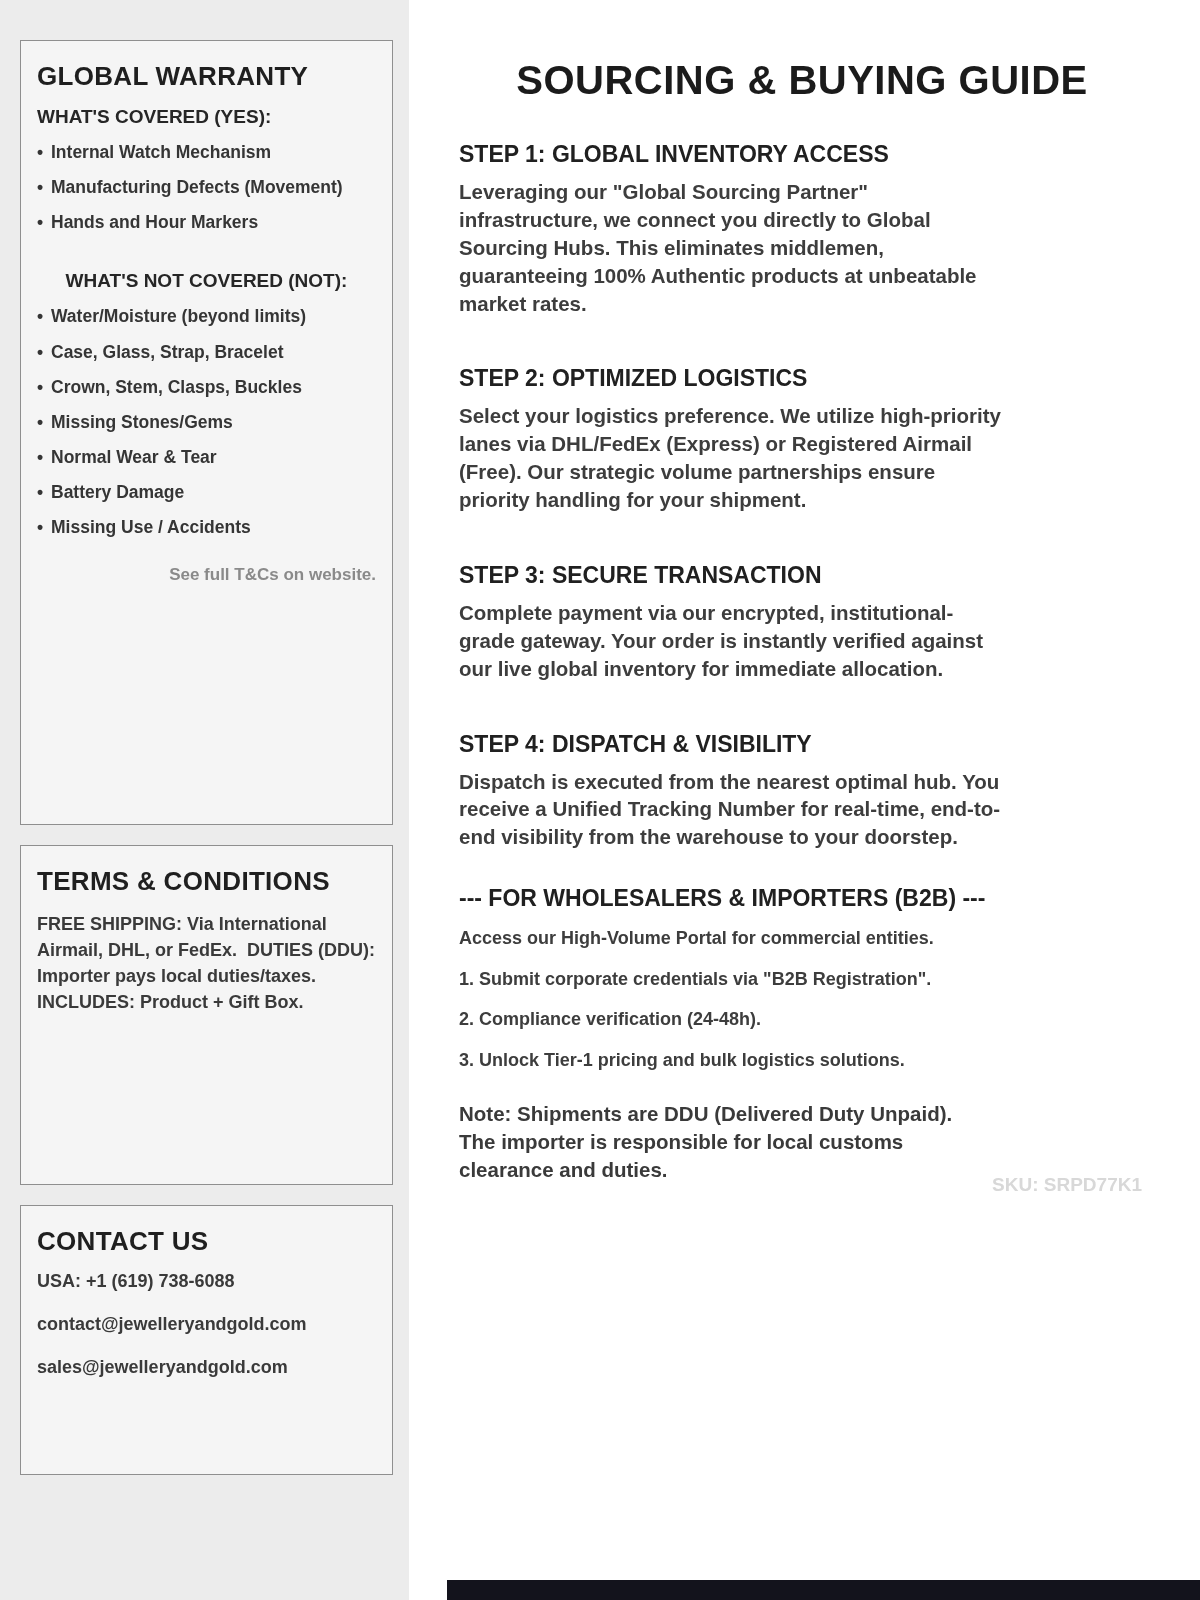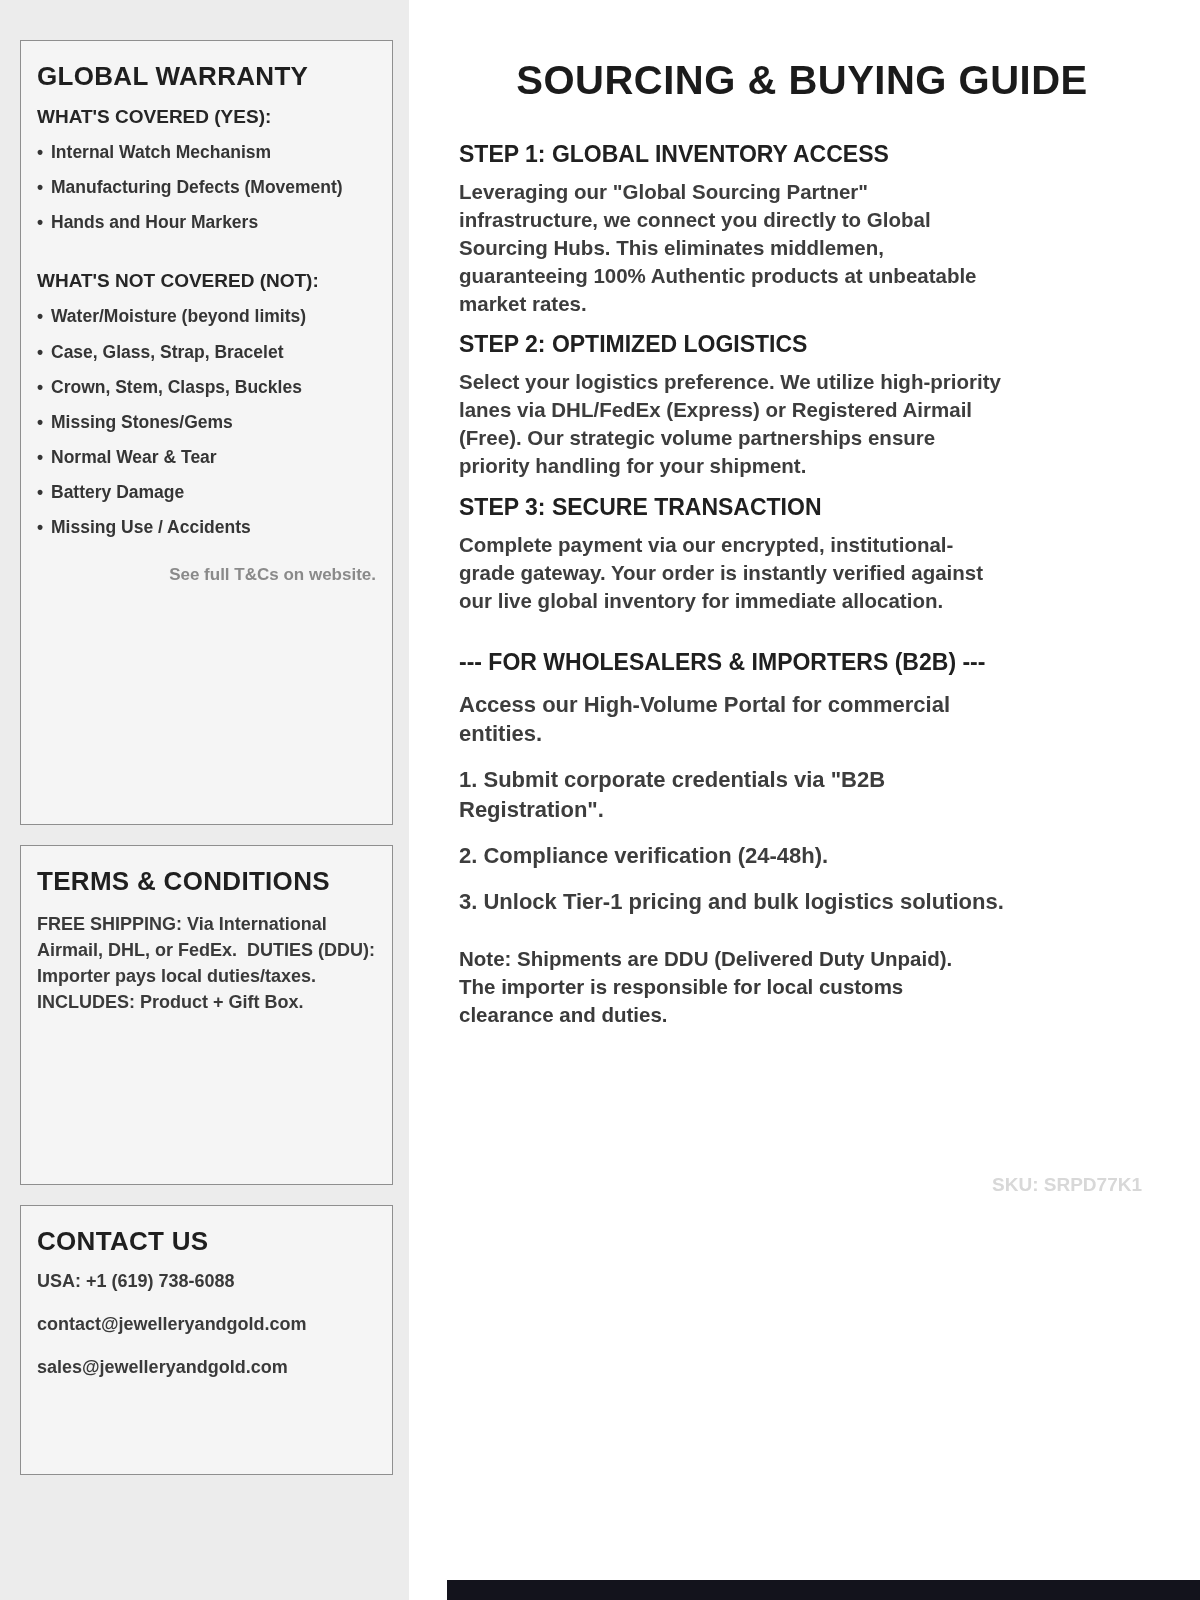--- a/index.html
+++ b/index.html
@@ -30,21 +30,21 @@
   .box-contact  { height: 270px; }
 
   .box-title {
     font-size: 26px; font-weight: 800; color: #1f1f1f;
     letter-spacing: 0.3px; margin-bottom: 14px;
   }
   .sub-title {
     font-size: 19px; font-weight: 800; color: #262626;
     margin-bottom: 14px;
   }
-  .sub-title.second { margin-top: 38px; }
+  .sub-title.second { margin-top: 38px; text-align: center; }
   ul.plain { list-style: none; }
   ul.plain li {
     font-size: 17.5px; font-weight: 600; color: #353535;
     margin-bottom: 15px; line-height: 1.15;
     padding-left: 14px; position: relative;
   }
   ul.plain li::before {
     content: "\2022";
     position: absolute; left: 0; top: 0;
     color: #353535;
@@ -70,33 +70,33 @@
     padding: 58px 55px 0 50px;
     height: 1228px;
   }
   .main-title {
     font-size: 40px; font-weight: 800; color: #1b1b1b;
     text-align: center; letter-spacing: 0.5px;
     margin-bottom: 38px;
   }
   .step-heading {
     font-size: 23px; font-weight: 800; color: #202020;
-    margin-bottom: 10px; margin-top: 14px;
+    margin-bottom: 10px; margin-top: 48px;
   }
   .step-heading.first { margin-top: 0; }
   .step-body {
     font-size: 20.5px; font-weight: 600; color: #3d3d3d;
     line-height: 1.36; max-width: 545px;
   }
   .b2b-heading {
     font-size: 23px; font-weight: 800; color: #202020;
     margin-top: 34px; margin-bottom: 14px;
   }
   .b2b-para {
-    font-size: 22px; font-weight: 600; color: #3d3d3d;
+    font-size: 18px; font-weight: 600; color: #3d3d3d;
     line-height: 1.36; max-width: 545px;
     margin-bottom: 16px;
   }
   .b2b-note {
     font-size: 20.5px; font-weight: 700; color: #3a3a3a;
     line-height: 1.36; max-width: 500px;
     margin-top: 28px;
   }
   .sku {
     position: absolute; right: 58px; bottom: 32px;
@@ -164,20 +164,24 @@
     <section class="step">
       <h2 class="step-heading">STEP 2: OPTIMIZED LOGISTICS</h2>
       <p class="step-body">Select your logistics preference. We utilize high-priority lanes via DHL/FedEx (Express) or Registered Airmail (Free). Our strategic volume partnerships ensure priority handling for your shipment.</p>
     </section>
 
     <section class="step">
       <h2 class="step-heading">STEP 3: SECURE TRANSACTION</h2>
       <p class="step-body">Complete payment via our encrypted, institutional-grade gateway. Your order is instantly verified against our live global inventory for immediate allocation.</p>
     </section>
 
+    <section class="step">
+      <h2 class="step-heading">STEP 4: DISPATCH &amp; VISIBILITY</h2>
+      <p class="step-body">Dispatch is executed from the nearest optimal hub. You receive a Unified Tracking Number for real-time, end-to-end visibility from the warehouse to your doorstep.</p>
+    </section>
 
     <section class="b2b">
       <h2 class="b2b-heading">--- FOR WHOLESALERS &amp; IMPORTERS (B2B) ---</h2>
       <p class="b2b-para">Access our High-Volume Portal for commercial entities.</p>
       <p class="b2b-para">1. Submit corporate credentials via "B2B Registration".</p>
       <p class="b2b-para">2. Compliance verification (24-48h).</p>
       <p class="b2b-para">3. Unlock Tier-1 pricing and bulk logistics solutions.</p>
       <p class="b2b-note">Note: Shipments are DDU (Delivered Duty Unpaid). The importer is responsible for local customs clearance and duties.</p>
     </section>
 

